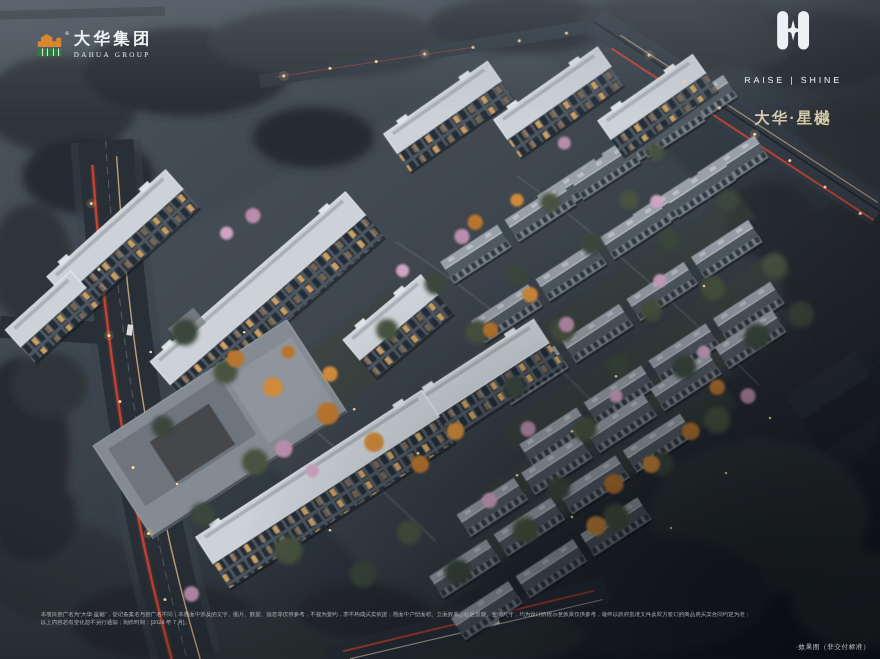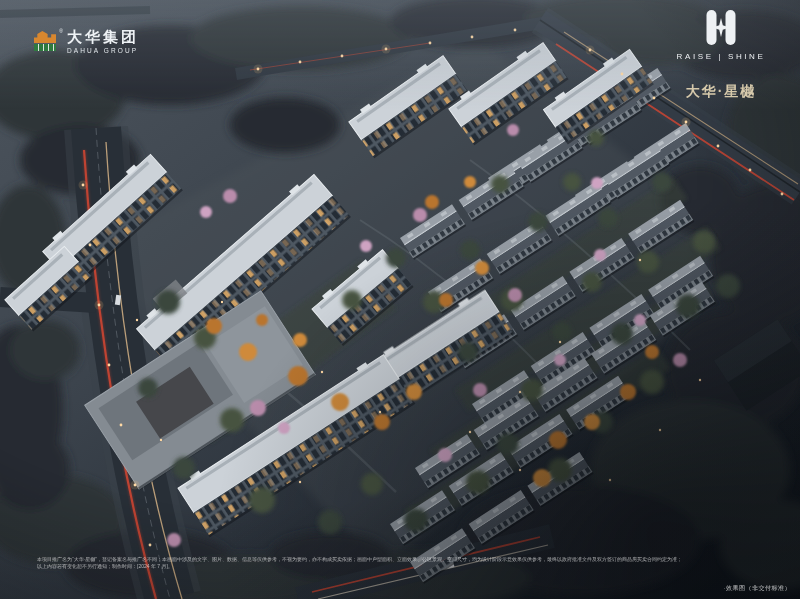--- a/index.html
+++ b/index.html
@@ -18,27 +18,27 @@
 
   
   .overlay{position:absolute;z-index:5;}
   .brand-left{left:33px;top:28px;display:flex;align-items:flex-start;}
   .mark{position:relative;width:25px;height:23px;margin-top:2px;}
   .mk-top{position:absolute;left:1px;top:1px;width:22px;height:12px;background:#d8872f;
           clip-path:polygon(0 100%,0 55%,15% 55%,15% 25%,38% 0,62% 25%,62% 55%,78% 55%,78% 28%,100% 28%,100% 100%);}
   .mk-base{position:absolute;left:1px;top:14px;width:22px;height:7px;
            background:repeating-linear-gradient(90deg,#2f7a3f 0 4px,#dfe4df 4px 5px);}
   .mk-reg{position:absolute;right:-5px;top:-2px;font-size:5px;color:#e8ecef;}
-  .bl-text{margin-left:9px;}
+  .bl-text{margin-left:9px;font-family:Liberation Serif, serif;}
   .bl-cn{font-size:15px;letter-spacing:3px;font-weight:600;color:#eef2f5;line-height:17px;}
   .bl-en{font-size:6.5px;letter-spacing:2.1px;color:#e3e8ec;margin-top:2px;}
 
   .brand-right{left:652px;top:9px;width:138px;text-align:center;}
   .br-emblem{display:block;margin:0 auto;}
-  .br-tag{margin-top:5px;font-size:8px;letter-spacing:2.6px;color:#eef1f3;white-space:nowrap;}
+  .br-tag{margin-top:21px;font-size:8px;letter-spacing:2.6px;color:#eef1f3;white-space:nowrap;}
   .br-name{margin-top:22px;font-size:14px;letter-spacing:2px;font-weight:700;color:#d6c9ab;white-space:nowrap;}
 
   .disclaimer{left:37px;top:556px;width:720px;color:rgba(255,255,255,.62);
               font-size:5px;line-height:7px;}
   .disclaimer div{white-space:nowrap;overflow:hidden;}
   .watermark{right:9px;bottom:6px;font-size:6px;color:rgba(255,255,255,.72);letter-spacing:.5px;}
 </style>
 </head>
 <body>
 

